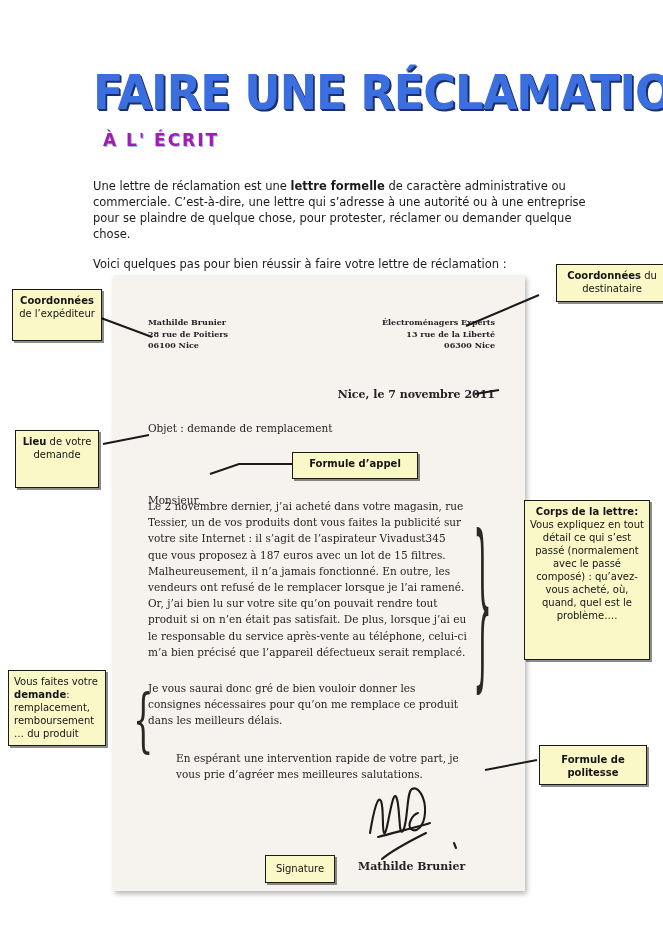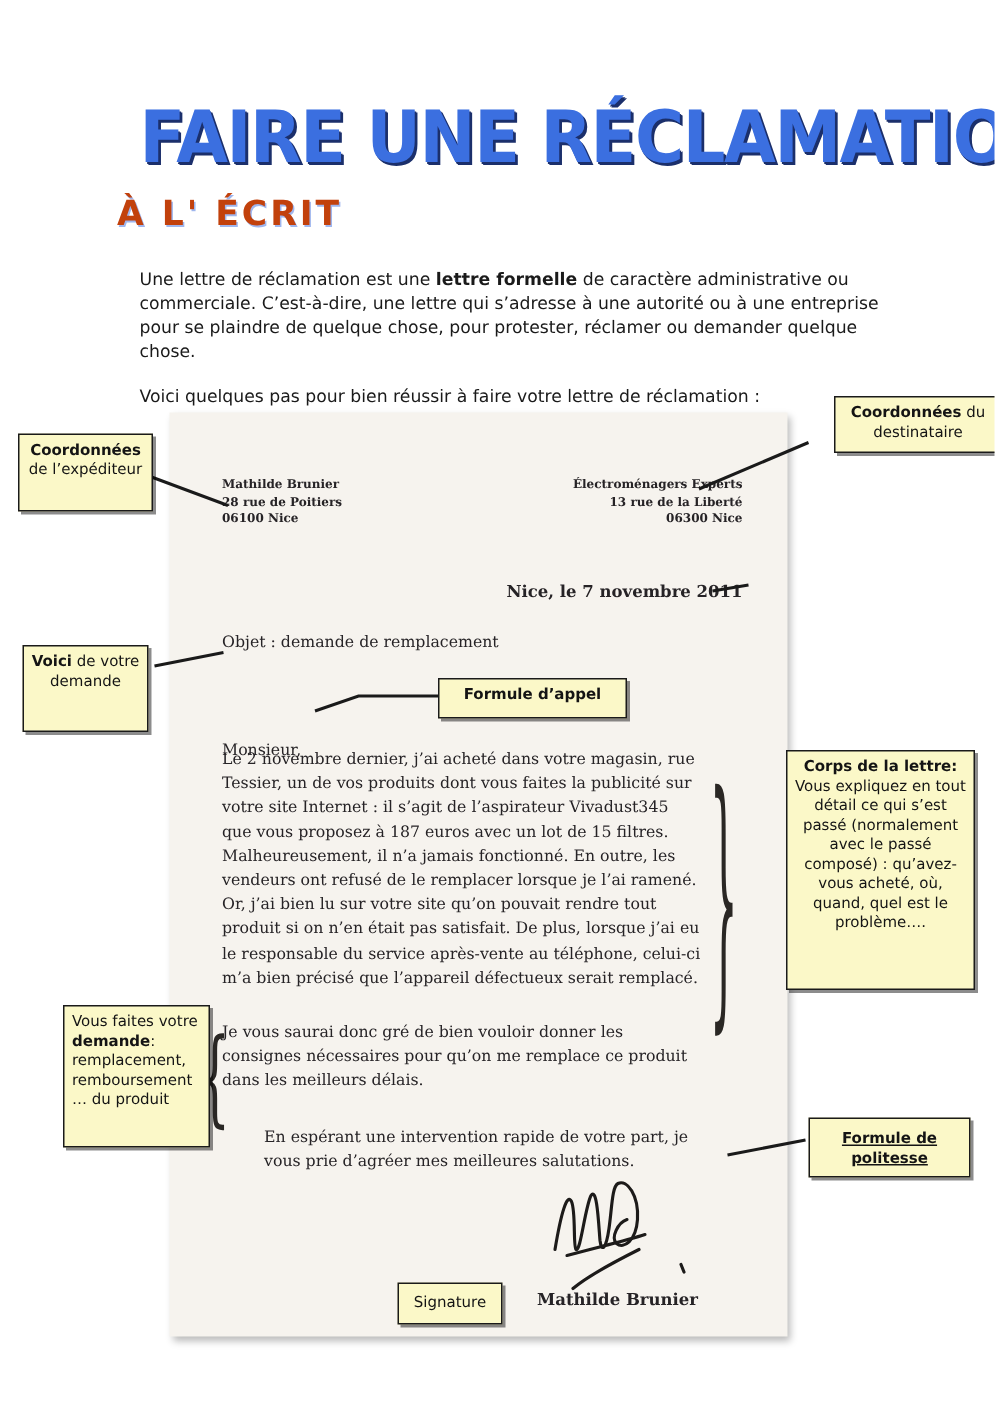--- a/index.html
+++ b/index.html
@@ -20,26 +20,26 @@
     font-size:48px;
     letter-spacing:-1px;
     color:#3b6fe0;
     line-height:1;
     transform:scaleX(0.93);
     transform-origin:left top;
     text-shadow:2px 2px 0 #1b2f6b, 1px 1px 0 #1b2f6b;
     white-space:nowrap;
   }
   .subtitle{
-    position:absolute;left:78px;top:130px;
+    position:absolute;left:103px;top:130px;
     font-family:"DejaVu Sans", sans-serif;
     font-weight:bold;
-    font-size:23px;
+    font-size:17px;
     letter-spacing:2px;
-    color:#c2410c;
+    color:#a21caf;
     text-shadow:1px 1px 0 #9fb6ee;
   }
 
   
   .intro{
     position:absolute;left:93px;top:178px;width:500px;
     font-size:11.5px;line-height:16px;color:#1a1a1a;
   }
   .intro p{margin:0 0 14px 0;}
   .intro b{font-weight:bold;}
@@ -206,37 +206,37 @@
     <b>Coordonnées</b><br>
     <span>de l’expéditeur</span>
   </div>
 
   <div class="box" style="left:556px;top:264px;width:112px;height:38px;text-align:center;">
     <b>Coordonnées</b><span> du destinataire</span>
   </div>
 
 
   <div class="box" style="left:15px;top:430px;width:84px;height:58px;">
-    <b>Voici</b><span> de votre demande</span>
+    <b>Lieu</b><span> de votre demande</span>
   </div>
 
   <div class="box" style="left:292px;top:452px;width:126px;height:27px;padding-top:4px;font-weight:bold;">
     <span>Formule d’appel</span>
   </div>
 
   <div class="box" style="left:524px;top:500px;width:126px;height:160px;">
     <b>Corps de la lettre:</b>
     <span>Vous expliquez en tout détail ce qui s’est passé (normalement avec le passé composé) : qu’avez-vous acheté, où, quand, quel est le problème….</span>
   </div>
 
-  <div class="box left-align" style="left:8px;top:670px;width:98px;height:95px;margin-left:34px;">
+  <div class="box left-align" style="left:8px;top:670px;width:98px;height:76px;">
     <span>Vous faites votre </span><b>demande</b><span>: remplacement, remboursement … du produit</span>
   </div>
 
-  <div class="box" style="left:539px;top:745px;width:108px;height:40px;padding-top:7px;font-weight:bold;text-decoration:underline;">
+  <div class="box" style="left:539px;top:745px;width:108px;height:40px;padding-top:7px;font-weight:bold;">
     <span>Formule de politesse</span>
   </div>
 
   <div class="box" style="left:265px;top:855px;width:70px;height:28px;padding-top:6px;">
     <span>Signature</span>
   </div>
 
 </div>
 
 </body></html>

